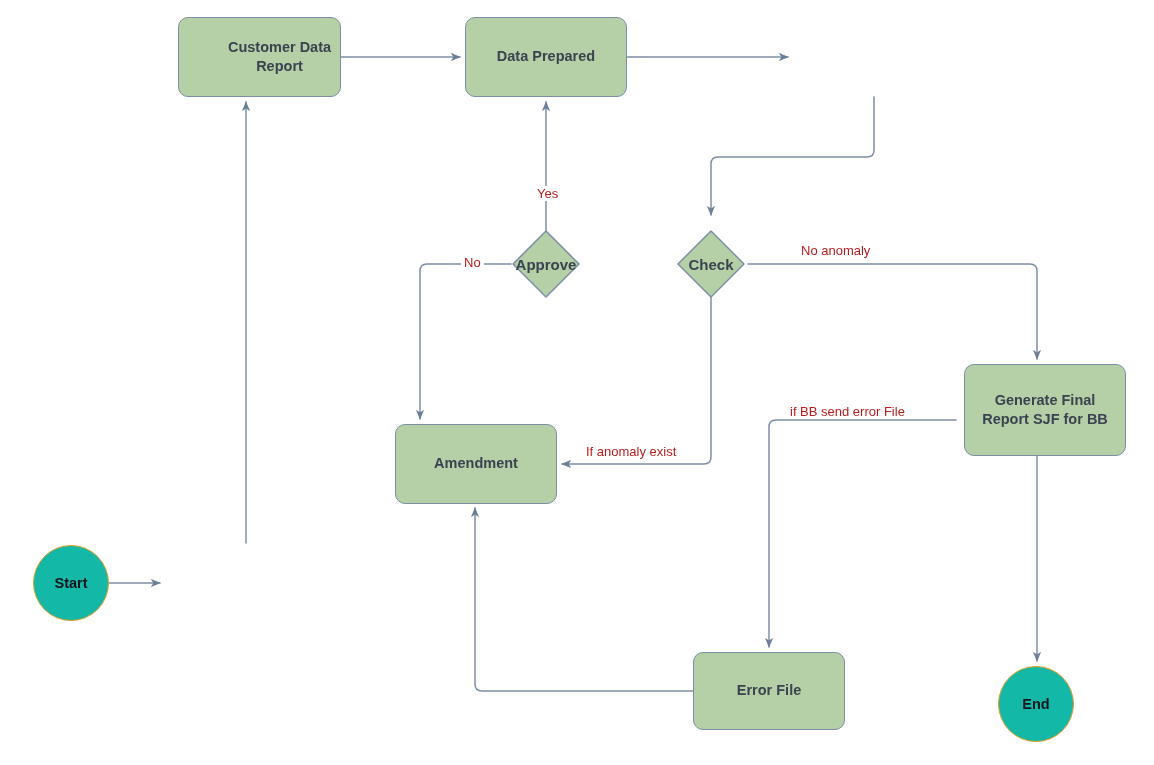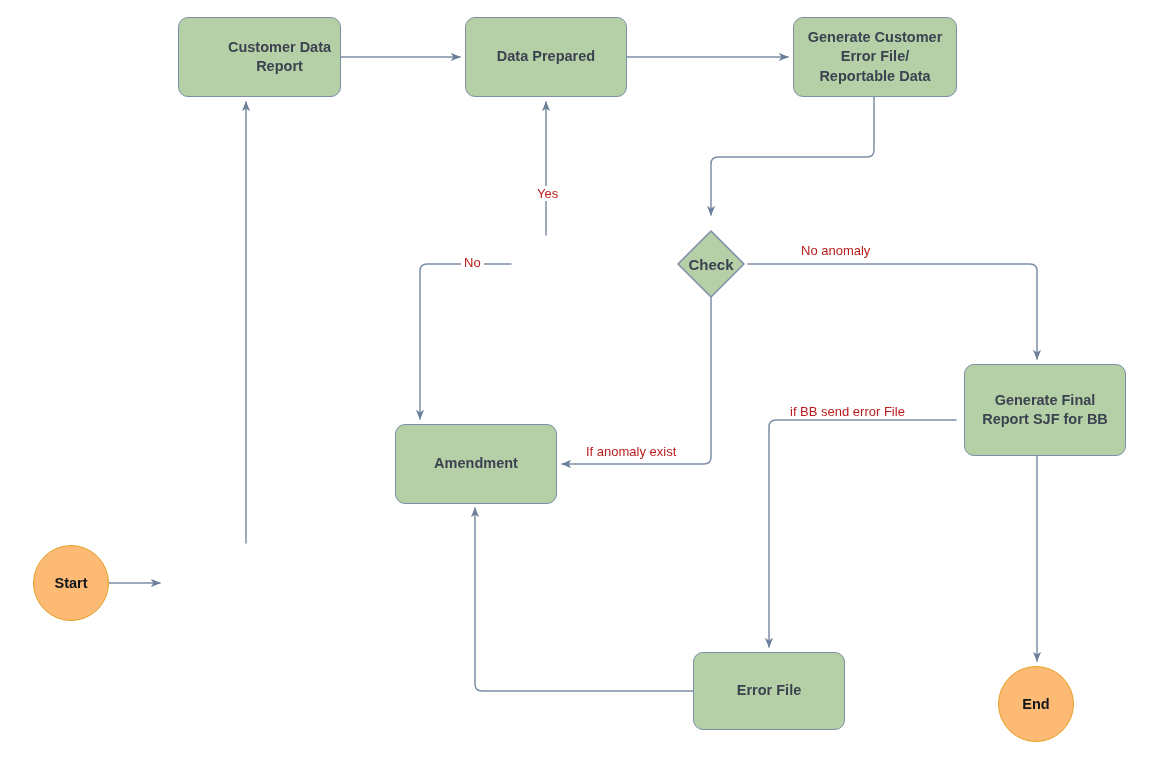--- a/index.html
+++ b/index.html
@@ -37,21 +37,21 @@
     background: #b5d0a6;
     border: 1.4px solid #7d8fa6;
     border-radius: 10px;
     color: #3b4250;
     font-weight: bold;
     font-size: 14.5px;
     line-height: 1.32;
     padding: 4px 8px;
   }
   .term {
-    background: #fdba74;
+    background: #14b8a6;
     border: 1.6px solid #e3a024;
     border-radius: 50%;
     color: #11151c;
     font-weight: bold;
     font-size: 14.5px;
   }
   .dec-wrap {
     position: absolute;
     z-index: 5;
   }
@@ -133,28 +133,27 @@
     <div>
       <div>Customer Data</div>
       <div>Report</div>
     </div>
   </div>
 
   <div class="node proc" style="left:465px; top:17px; width:162px; height:80px;">
     <span>Data Prepared</span>
   </div>
 
-  <div class="node proc" style="left:793px; top:17px; width:164px; height:80px;">
-    <div>
-      <div>Generate Customer</div>
-      <div>Error File/</div>
-      <div>Reportable Data</div>
-    </div>
+
+  <div class="dec-wrap" style="left:511px; top:229px; width:70px; height:70px;">
+    <svg class="dec-shape" viewBox="0 0 70 70" xmlns="http://www.w3.org/2000/svg">
+      <path d="M35,2 L68,35 L35,68 L2,35 Z" fill="#b5d0a6" stroke="#7d8fa6" stroke-width="1.5" stroke-linejoin="round"></path>
+    </svg>
+    <span class="dec-label">Approve</span>
   </div>
-
 
   <div class="dec-wrap" style="left:676px; top:229px; width:70px; height:70px;">
     <svg class="dec-shape" viewBox="0 0 70 70" xmlns="http://www.w3.org/2000/svg">
       <path d="M35,2 L68,35 L35,68 L2,35 Z" fill="#b5d0a6" stroke="#7d8fa6" stroke-width="1.5" stroke-linejoin="round"></path>
     </svg>
     <span class="dec-label">Check</span>
   </div>
 
   <div class="node proc" style="left:395px; top:424px; width:162px; height:80px;">
     <span>Amendment</span>

